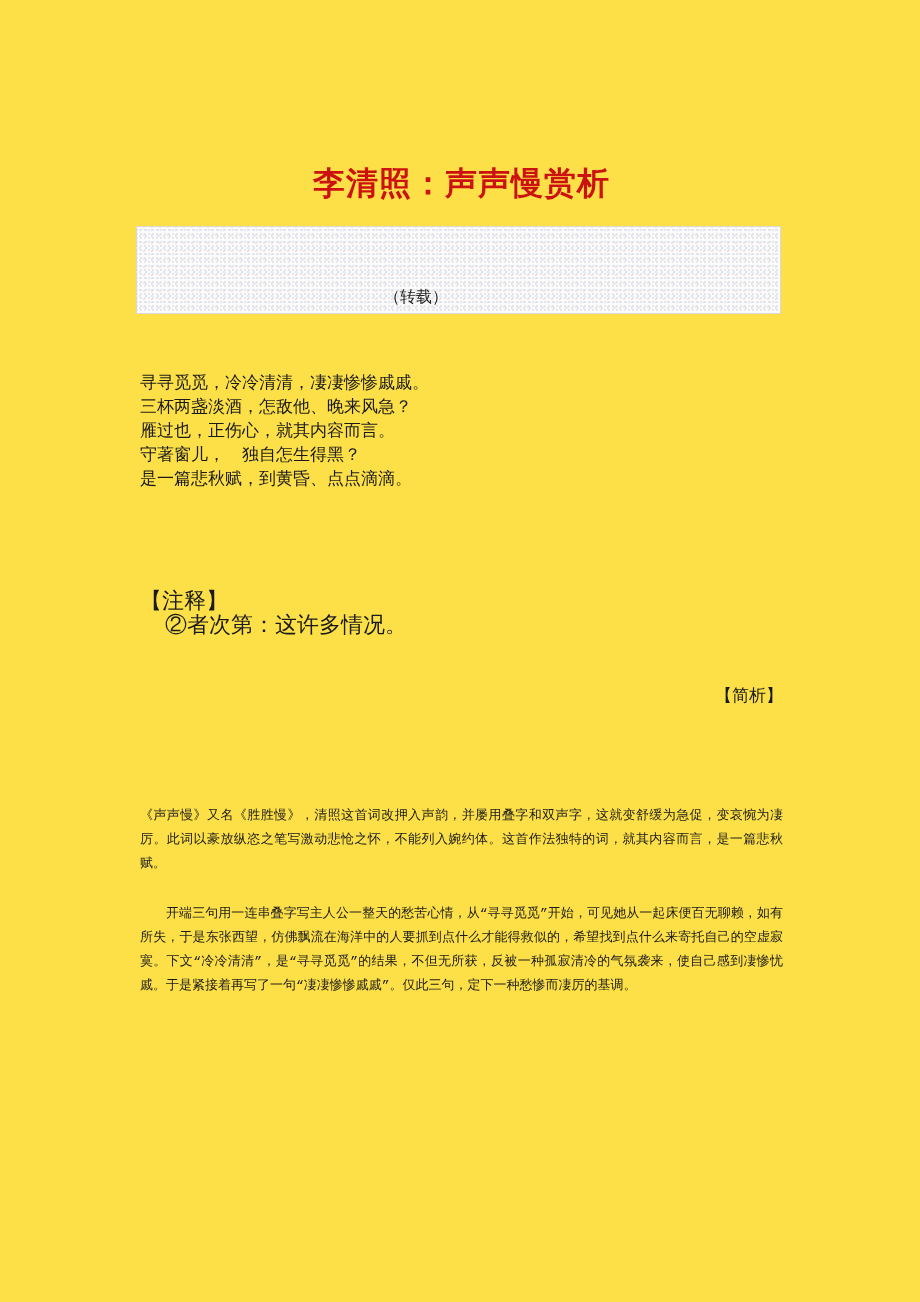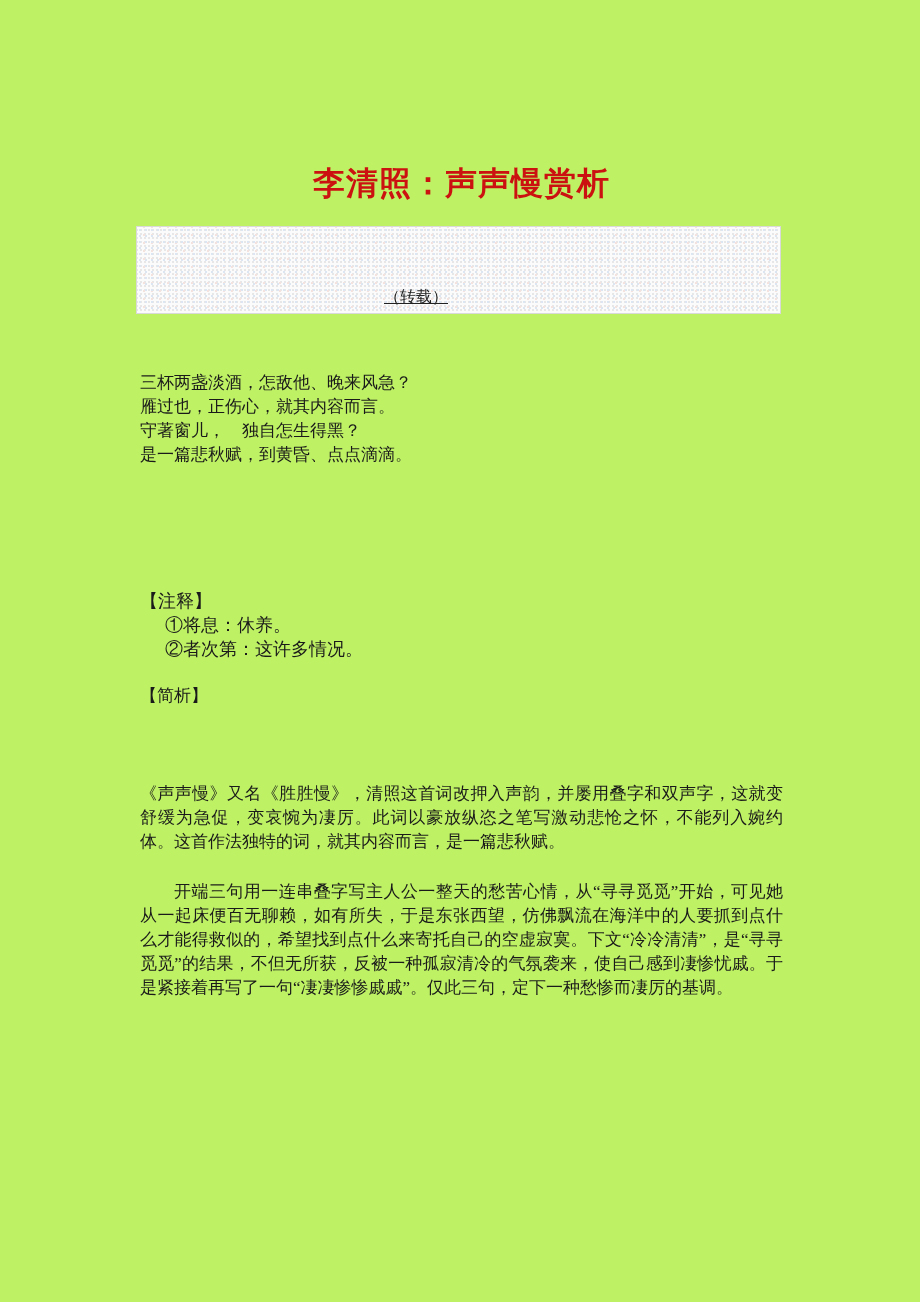--- a/index.html
+++ b/index.html
@@ -4,21 +4,21 @@
 <style>
   html, body {
     margin: 0;
     padding: 0;
     background: #ffffff;
   }
   .page {
     position: relative;
     width: 920px;
     height: 1302px;
-    background: #bef264;
+    background: #fde047;
     font-family: "Liberation Serif", "DejaVu Serif", serif;
     color: #1a1a1a;
     overflow: hidden;
   }
   .title {
     position: absolute;
     top: 164px;
     left: 140px;
     width: 643px;
     margin: 0;
@@ -45,84 +45,85 @@
     background-size: 6px 6px, 8px 8px, 4px 4px;
     background-position: 0 0, 3px 4px, 2px 1px;
   }
   .banner-caption {
     position: absolute;
     left: 247px;
     bottom: 5px;
     font-size: 16px;
     color: #222222;
     white-space: nowrap;
-    text-decoration: underline;
   }
   .poem {
     position: absolute;
     top: 371px;
     left: 140px;
     width: 643px;
     font-size: 17px;
     line-height: 24px;
   }
   .poem-line { white-space: pre-wrap; }
   .notes {
     position: absolute;
     top: 589px;
     left: 140px;
     width: 643px;
-    font-size: 18px;
+    font-size: 22px;
     line-height: 24px;
   }
   .note-item { padding-left: 25px; }
   .analysis-heading {
     position: absolute;
     top: 684px;
     left: 140px;
     width: 643px;
     font-size: 17px;
     line-height: 24px;
+    text-align: right;
   }
   .analysis {
     position: absolute;
-    top: 782px;
+    top: 804px;
     left: 140px;
     width: 643px;
-    font-size: 17px;
+    font-size: 13px;
     line-height: 24px;
     text-align: justify;
+    font-family: Liberation Mono, monospace;
   }
   .para {
     margin: 0 0 26px 0;
     text-indent: 2em;
   }
   .para.first { text-indent: 0; }
 </style>
 </head>
 <body>
 
 <div class="page">
 
   <h1 class="title">李清照：声声慢赏析</h1>
 
   <div class="banner">
     <span class="banner-caption">（转载）</span>
   </div>
 
   <div class="poem">
+    <div class="poem-line">寻寻觅觅，冷冷清清，凄凄惨惨戚戚。</div>
     <div class="poem-line">三杯两盏淡酒，怎敌他、晚来风急？</div>
     <div class="poem-line">雁过也，正伤心，就其内容而言。</div>
     <div class="poem-line">守著窗儿，　独自怎生得黑？</div>
     <div class="poem-line">是一篇悲秋赋，到黄昏、点点滴滴。</div>
   </div>
 
   <div class="notes">
     <div class="notes-heading">【注释】</div>
-    <div class="note-item">①将息：休养。</div>
     <div class="note-item">②者次第：这许多情况。</div>
   </div>
 
   <div class="analysis-heading">【简析】</div>
 
   <div class="analysis">
     <p class="para first">《声声慢》又名《胜胜慢》，清照这首词改押入声韵，并屡用叠字和双声字，这就变舒缓为急促，变哀惋为凄厉。此词以豪放纵恣之笔写激动悲怆之怀，不能列入婉约体。这首作法独特的词，就其内容而言，是一篇悲秋赋。</p>
     <p class="para">开端三句用一连串叠字写主人公一整天的愁苦心情，从“寻寻觅觅”开始，可见她从一起床便百无聊赖，如有所失，于是东张西望，仿佛飘流在海洋中的人要抓到点什么才能得救似的，希望找到点什么来寄托自己的空虚寂寞。下文“冷冷清清”，是“寻寻觅觅”的结果，不但无所获，反被一种孤寂清冷的气氛袭来，使自己感到凄惨忧戚。于是紧接着再写了一句“凄凄惨惨戚戚”。仅此三句，定下一种愁惨而凄厉的基调。</p>
   </div>
 

